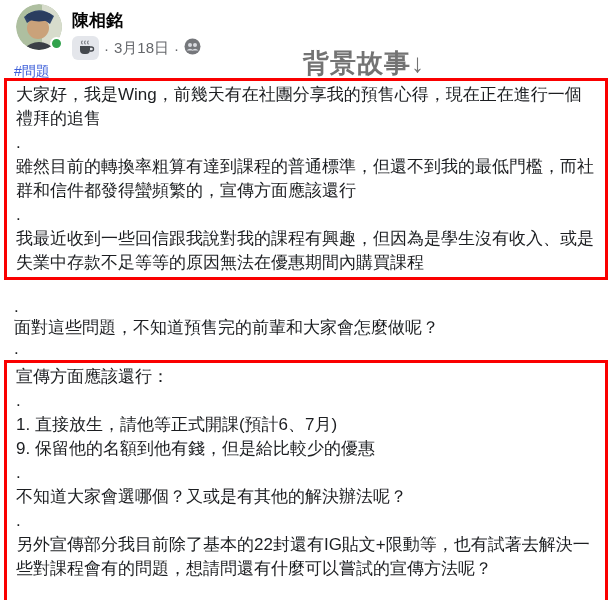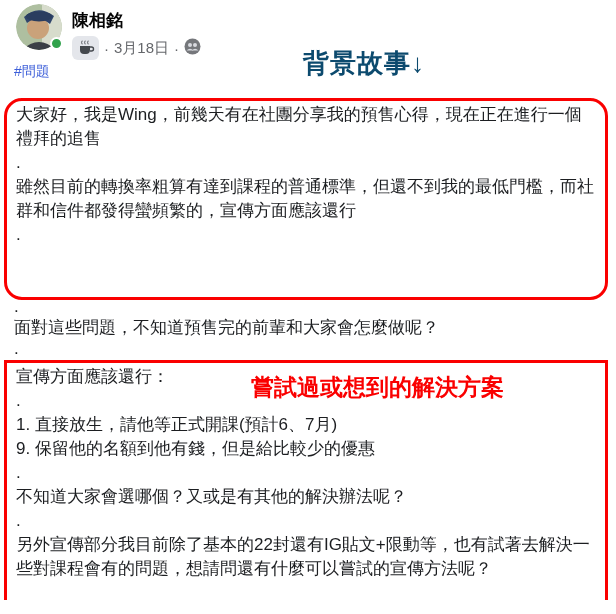--- a/index.html
+++ b/index.html
@@ -19,27 +19,27 @@
   .author { font-size:17px; font-weight:bold; color:#050505; margin-top:5px; cursor:pointer; }
   .meta { display:flex; align-items:center; gap:5px; margin-top:4px; color:#65676b; font-size:15px; }
   .sticker {
     width:27px; height:24px; background:#e4e6eb; border-radius:6px;
     display:flex; align-items:center; justify-content:center;
   }
   .dotsep { color:#65676b; }
   .hashtag { position:absolute; left:14px; top:63px; font-size:14px; color:#3d5fd9; cursor:pointer; }
   .annotation-1 {
     position:absolute; left:303px; top:46px; font-size:26px; font-weight:bold;
-    color:#0c4a6e; letter-spacing:1px; white-space:nowrap;
+    color:#737373; letter-spacing:1px; white-space:nowrap;
   }
   .redbox {
     position:absolute; left:4px; width:604px; border:3px solid #fa0000;
     padding:2px 9px; font-size:17px; line-height:24px; color:#1c1e21; overflow:hidden;
   }
-  .box1 { top:98px; height:202px;border-radius:18px; }
+  .box1 { top:78px; height:202px; }
   .box2 { top:360px; height:250px; }
   .middle {
     position:absolute; left:14px; top:296px; width:592px;
     font-size:17px; line-height:21px; color:#1c1e21;
   }
   .annotation-2 {
     position:absolute; left:244px; top:12px; font-size:23px; font-weight:bold;
     color:#fa0000; white-space:nowrap;
   }
   .text-line { min-height:1em; }
@@ -97,33 +97,33 @@
   <div class="hashtag">#問題</div>
 
   <div class="annotation-1">背景故事↓</div>
 
   <div class="redbox box1">
     <div>
         <div class="text-line">大家好，我是Wing，前幾天有在社團分享我的預售心得，現在正在進行一個禮拜的追售</div>
         <div class="text-line">.</div>
         <div class="text-line">雖然目前的轉換率粗算有達到課程的普通標準，但還不到我的最低門檻，而社群和信件都發得蠻頻繁的，宣傳方面應該還行</div>
         <div class="text-line">.</div>
+        <div class="text-line">我最近收到一些回信跟我說對我的課程有興趣，但因為是學生沒有收入、或是失業中存款不足等等的原因無法在優惠期間內購買課程</div>
       </div>
   </div>
 
   <div class="middle">
     <div>
         <div class="text-line">.</div>
         <div class="text-line">面對這些問題，不知道預售完的前輩和大家會怎麼做呢？</div>
         <div class="text-line">.</div>
       </div>
   </div>
 
   <div class="redbox box2">
-    <div class="annotation-2">嘗試過或想到的解決方案</div>
     <div>
         <div class="text-line">宣傳方面應該還行：</div>
         <div class="text-line">.</div>
         <div class="text-line">1. 直接放生，請他等正式開課(預計6、7月)</div>
         <div class="text-line">9. 保留他的名額到他有錢，但是給比較少的優惠</div>
         <div class="text-line">.</div>
         <div class="text-line">不知道大家會選哪個？又或是有其他的解決辦法呢？</div>
         <div class="text-line">.</div>
         <div class="text-line">另外宣傳部分我目前除了基本的22封還有IG貼文+限動等，也有試著去解決一些對課程會有的問題，想請問還有什麼可以嘗試的宣傳方法呢？</div>
       </div>

